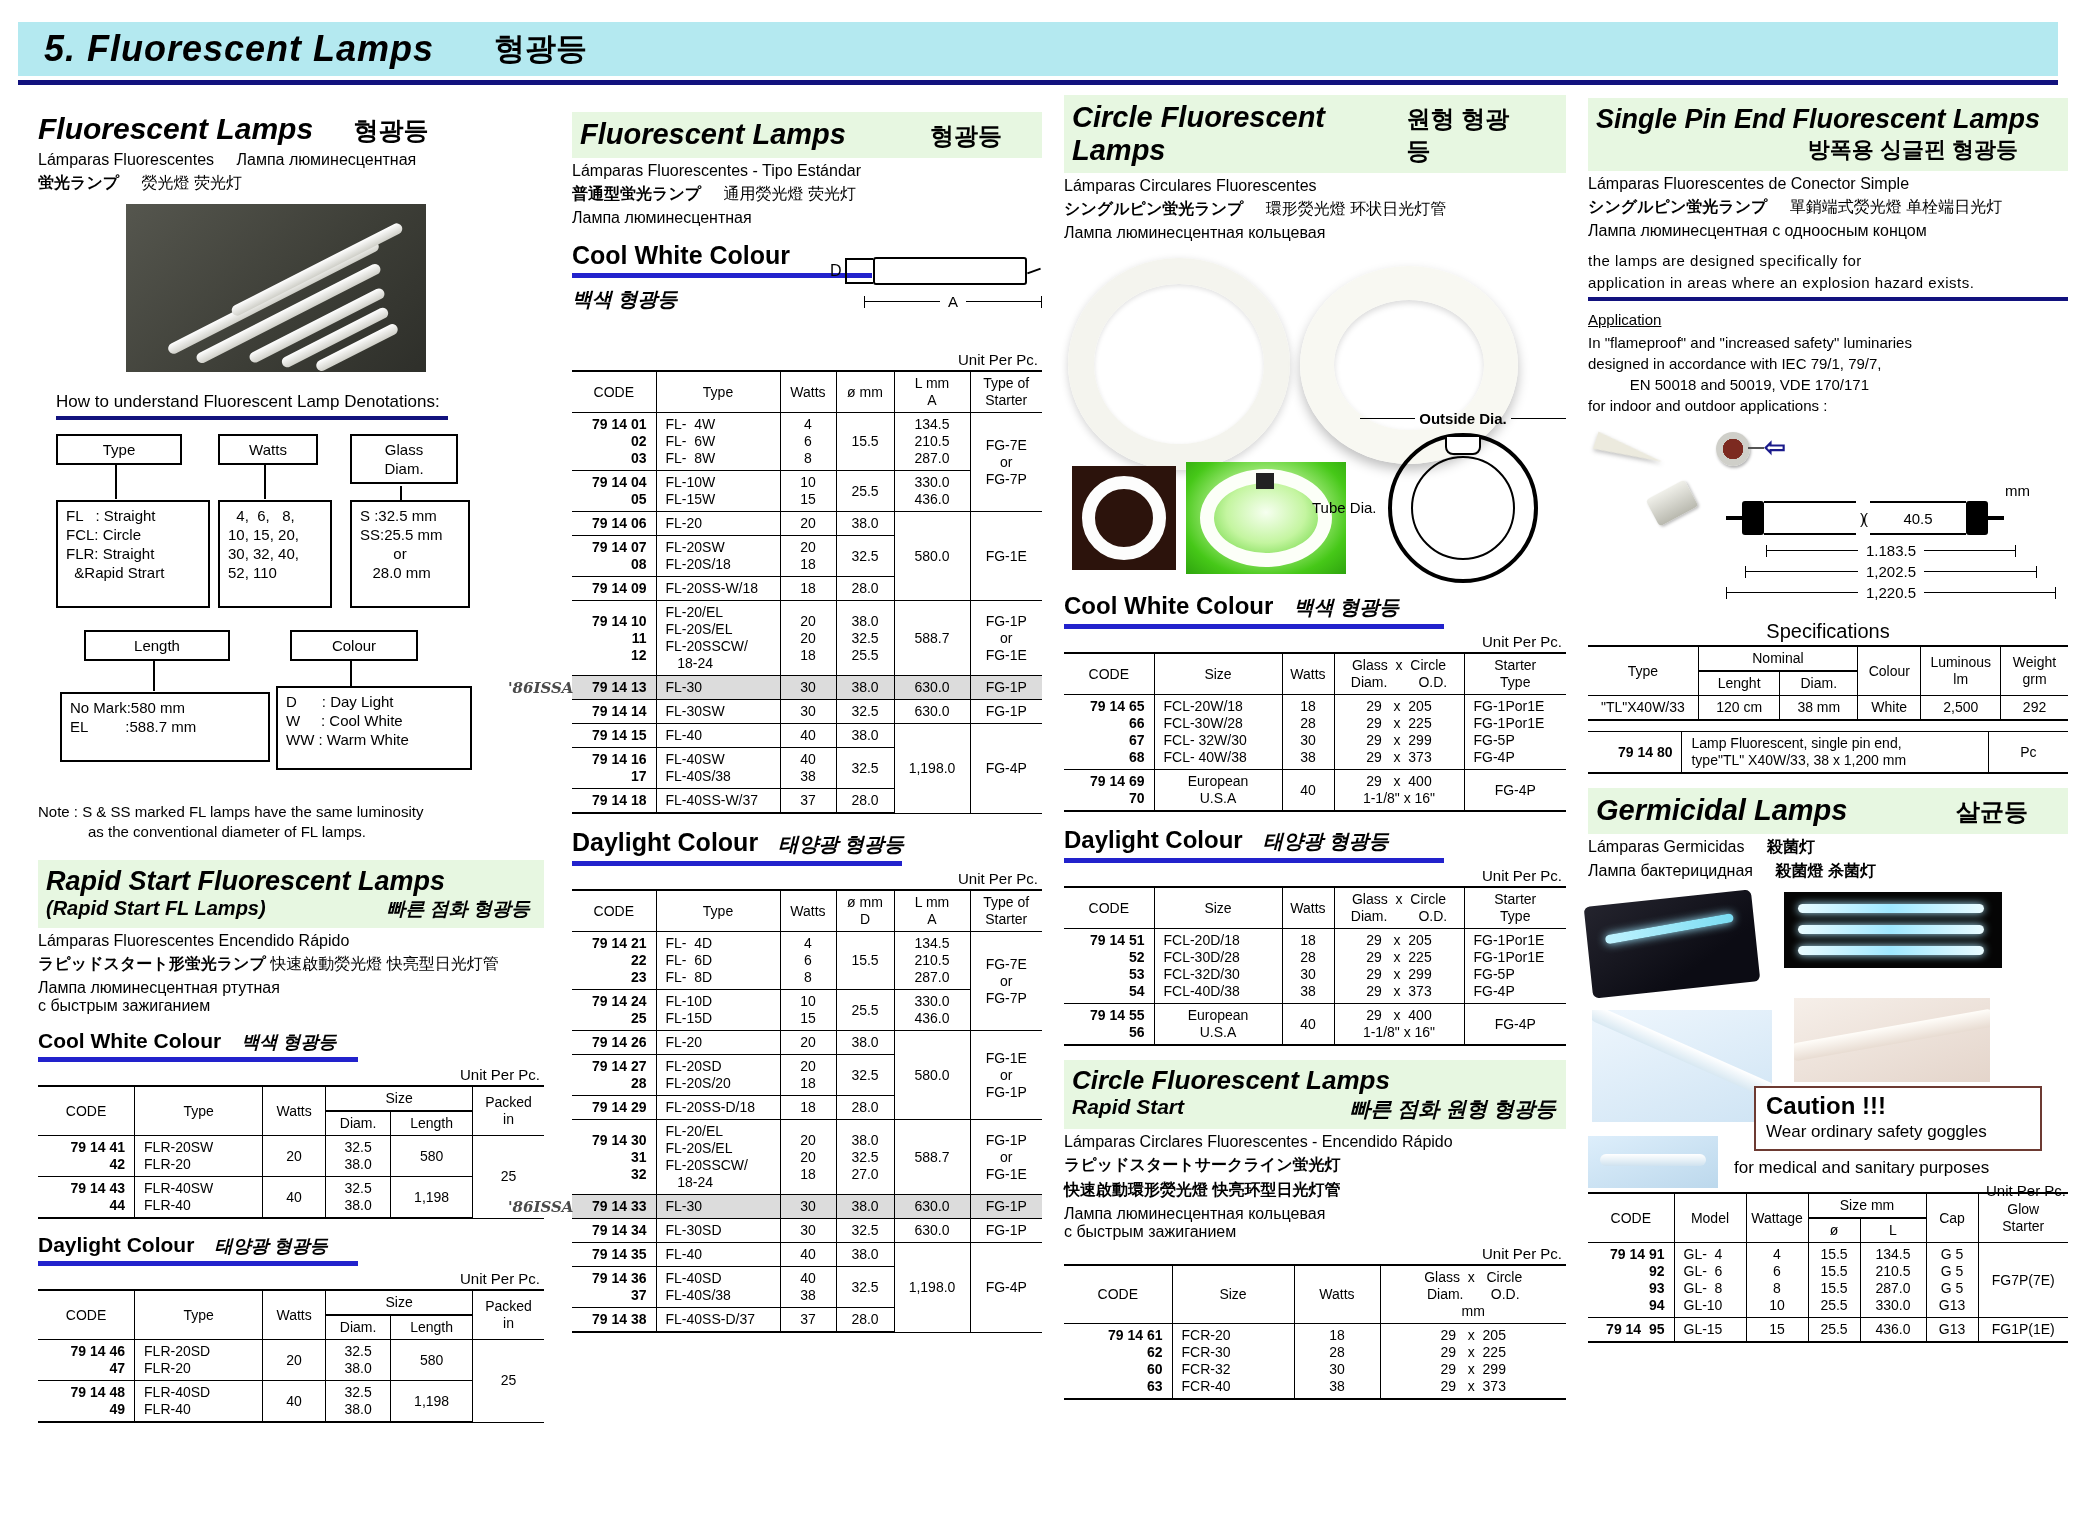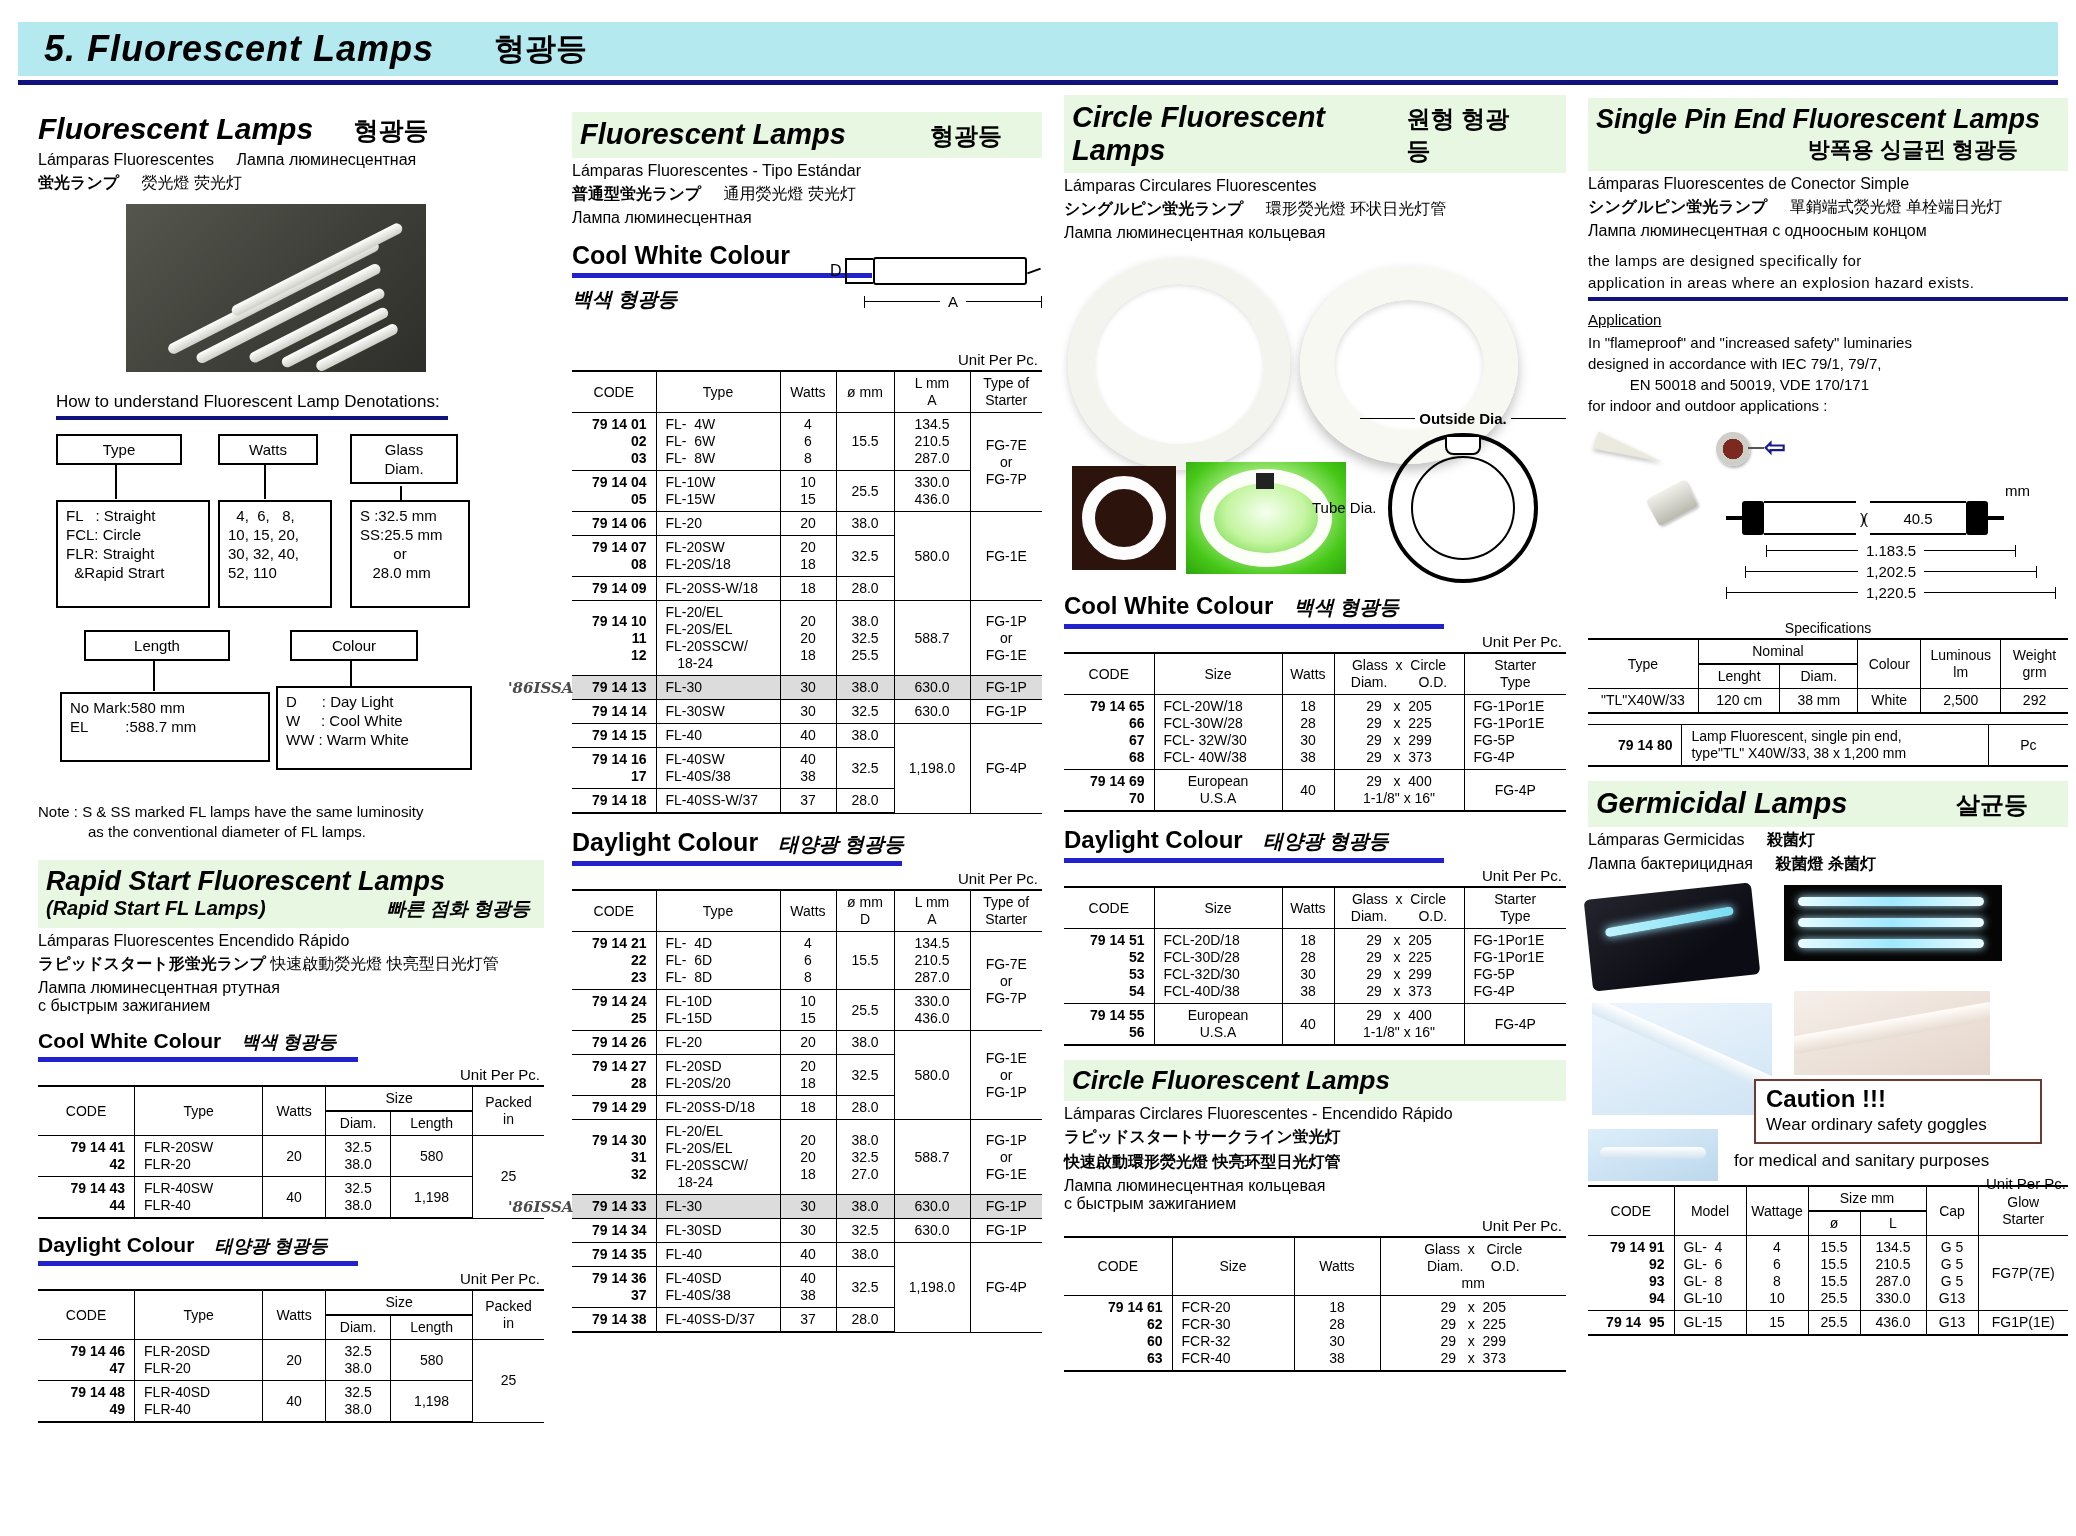--- a/index.html
+++ b/index.html
@@ -131,21 +131,21 @@
   .parrow{position:absolute;left:176px;top:8px;font-size:26px;color:#1a1a8c;font-weight:bold;}
   .plamp{position:absolute;left:138px;top:58px;width:330px;}
   .mmlab{text-align:right;font-size:15px;padding-right:26px;}
   .lamprow2{display:flex;align-items:center;margin-top:2px;}
   .prod{width:16px;height:4px;background:#000;}
   .pcap{width:22px;height:34px;background:#000;border-radius:3px;}
   .ptb{height:30px;border:2px solid #000;border-left:none;border-right:none;background:#fff;}
   .t1{width:92px;}
   .brkc{width:14px;text-align:center;font-size:15px;letter-spacing:-2px;}
   .t2{width:96px;display:flex;align-items:center;justify-content:center;font-size:15px;}
-  .speclab{text-align:center;font-size:14px;margin-top:10px;}
+  .speclab{text-align:center;font-size:20px;margin-top:10px;}
   .ctable{margin-top:10px;}
   
   .gphotos{position:relative;height:300px;margin-top:8px;}
   .gfix{position:absolute;left:0;top:8px;width:168px;height:92px;background:linear-gradient(150deg,#24242e,#0c0c14 70%);
         transform:rotate(-6deg);border-radius:6px;}
   .gfix .tube{position:absolute;left:18px;top:26px;width:130px;height:9px;border-radius:5px;
         background:linear-gradient(90deg,#bff3ff,#7adcf2);box-shadow:0 0 10px #9fe8ff;transform:rotate(-4deg);}
   .gpanel{position:absolute;left:196px;top:2px;width:218px;height:76px;background:#050505;}
   .gpanel .gt{position:absolute;left:14px;width:186px;height:9px;border-radius:5px;
         background:linear-gradient(90deg,#e8fbff,#9fe8ff 50%,#e8fbff);box-shadow:0 0 9px #aee9ff;}
@@ -847,20 +847,24 @@
               <td>29   x  400
 1-1/8" x 16"</td>
               <td>FG-4P</td>
             </tr>
           </tbody>
         </table>
       </div>
 
     <div class="gtitle g2title">
       <div class="l1">Circle Fluorescent Lamps</div>
+      <div class="l2">
+        <span>Rapid Start</span>
+        <span>빠른 점화 원형 형광등</span>
+      </div>
     </div>
     <div class="sub">Lámparas Circlares Fluorescentes - Encendido Rápido</div>
     <div class="sub"><b>ラピッドスタートサークライン蛍光灯</b></div>
     <div class="sub"><b>快速啟動環形熒光燈  快亮环型日光灯管</b></div>
     <div class="sub pre">Лампа люминесцентная кольцевая
 с быстрым зажиганием</div>
     <div class="unit">Unit Per Pc.</div>
     <div class="tbl">
         <table style="table-layout: fixed;">
           <colgroup>

